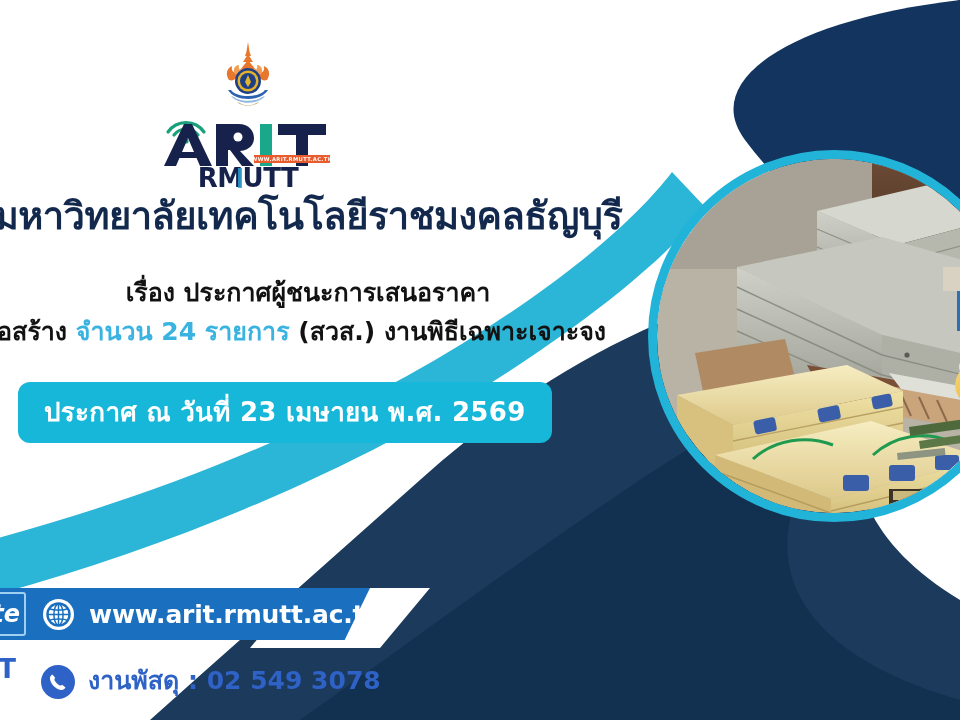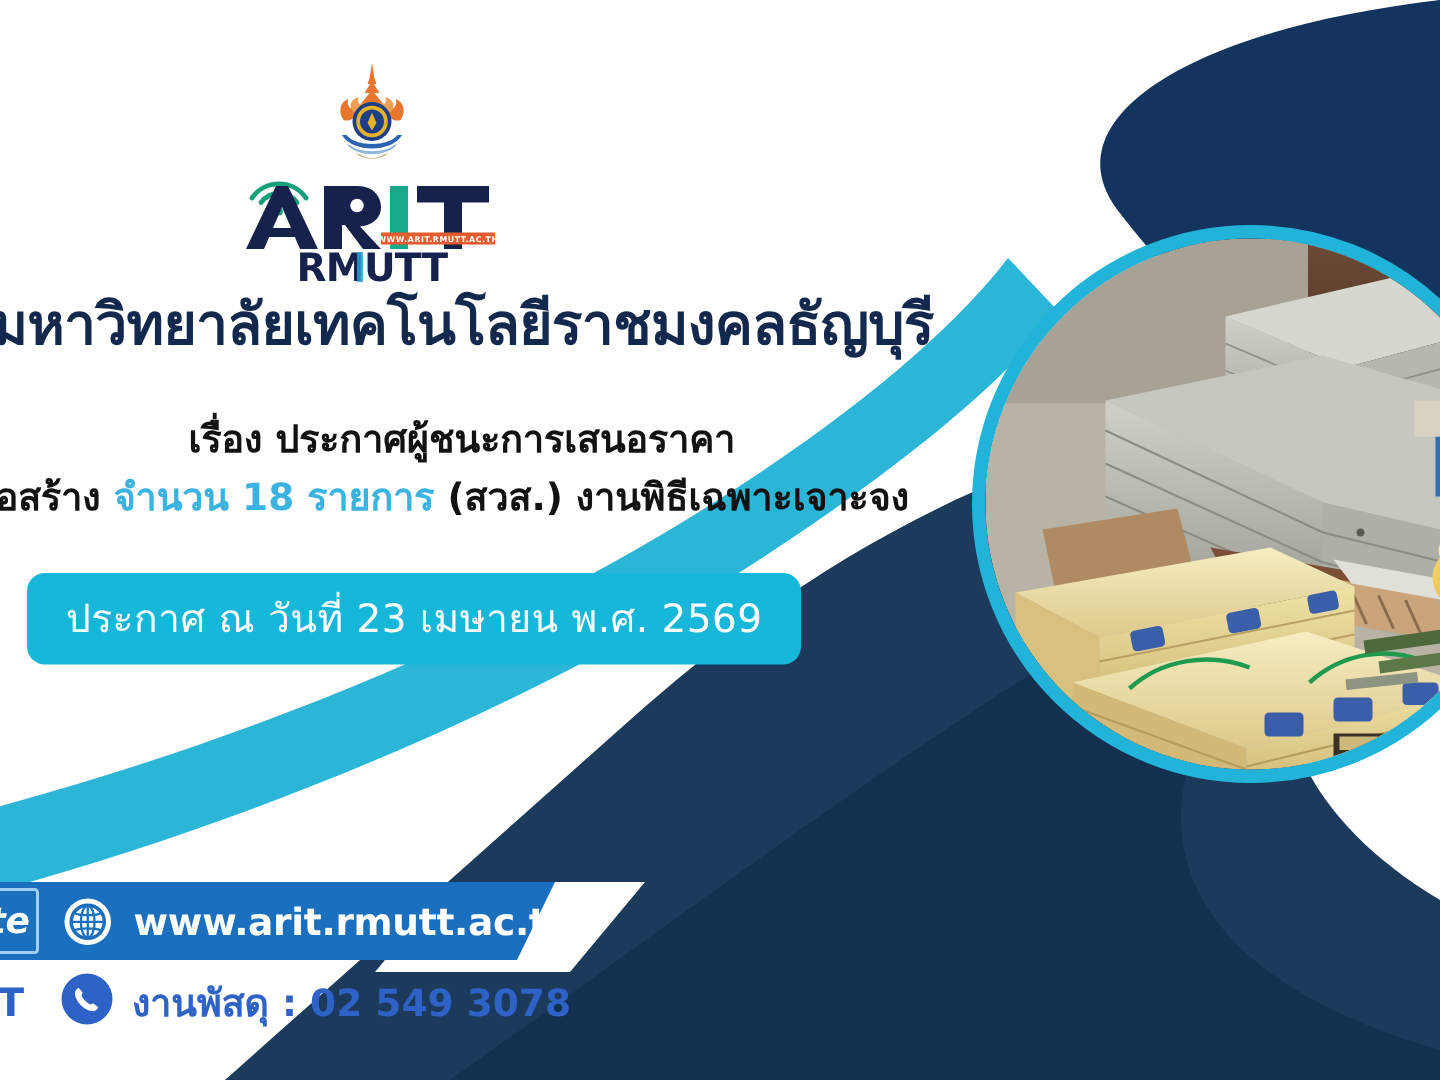--- a/index.html
+++ b/index.html
@@ -68,21 +68,21 @@
   }
   .detail-line .hl{color:#3ab3e0;}
 
   
   .date-badge{
     position:absolute;
     left:18px;top:382px;
     background:#16b7d8;
     color:#ffffff;
     font-size:26px;
-    font-weight:normal;
+    font-weight:bold;
     padding:9px 26px 11px 26px;
     border-radius:12px;
     white-space:nowrap;
     letter-spacing:0.3px;
   }
 
   
   .footer-bar{
     position:absolute;
     left:0;top:588px;
@@ -126,21 +126,21 @@
     font-size:25px;
     font-weight:bold;
     letter-spacing:-0.2px;
     white-space:nowrap;
   }
 
   .phone-row{
     position:absolute;
     left:0;top:648px;
     width:340px;height:52px;
-    display:flex;align-items:flex-start;
+    display:flex;align-items:flex-end;
     z-index:5;
   }
   .rmutt-cut{
     position:absolute;
     left:-20px;top:654px;
     color:#2f62c6;
     font-size:26px;
     font-weight:bold;
     white-space:nowrap;
     z-index:6;
@@ -402,21 +402,21 @@
 
     <svg class="rmutt-word" viewBox="0 0 132 28">
       <text x="66" y="23" font-family="'DejaVu Sans','Liberation Sans',sans-serif" font-size="26" font-weight="bold" fill="#16224c" text-anchor="middle" letter-spacing="-0.5">RMUTT</text>
       <path d="M56,4 L60,4 L60,24 L56,24 Z" fill="#2b9fd4" opacity="0.85"></path>
     </svg>
   </div>
 
   <div class="headline">มหาวิทยาลัยเทคโนโลยีราชมงคลธัญบุรี</div>
   <div class="subject-line">เรื่อง ประกาศผู้ชนะการเสนอราคา</div>
   <div class="detail-line">
-    <span>ก่อสร้าง </span><span class="hl">จำนวน 18 รายการ</span><span> (สวส.) งานพิธีเฉพาะเจาะจง</span>
+    <span>ก่อสร้าง </span><span class="hl">จำนวน 24 รายการ</span><span> (สวส.) งานพิธีเฉพาะเจาะจง</span>
   </div>
 
   <div class="date-badge">ประกาศ ณ วันที่ 23 เมษายน พ.ศ. 2569</div>
 
   <div class="footer-bar-skew"></div>
   <div class="footer-bar">
     <svg class="globe-icon" viewBox="0 0 33 33">
       <circle cx="16.5" cy="16.5" r="15.5" fill="#ffffff"></circle>
       <circle cx="16.5" cy="16.5" r="12.2" fill="#1a6fbe"></circle>
       <circle cx="16.5" cy="16.5" r="10.6" fill="#ffffff"></circle>

